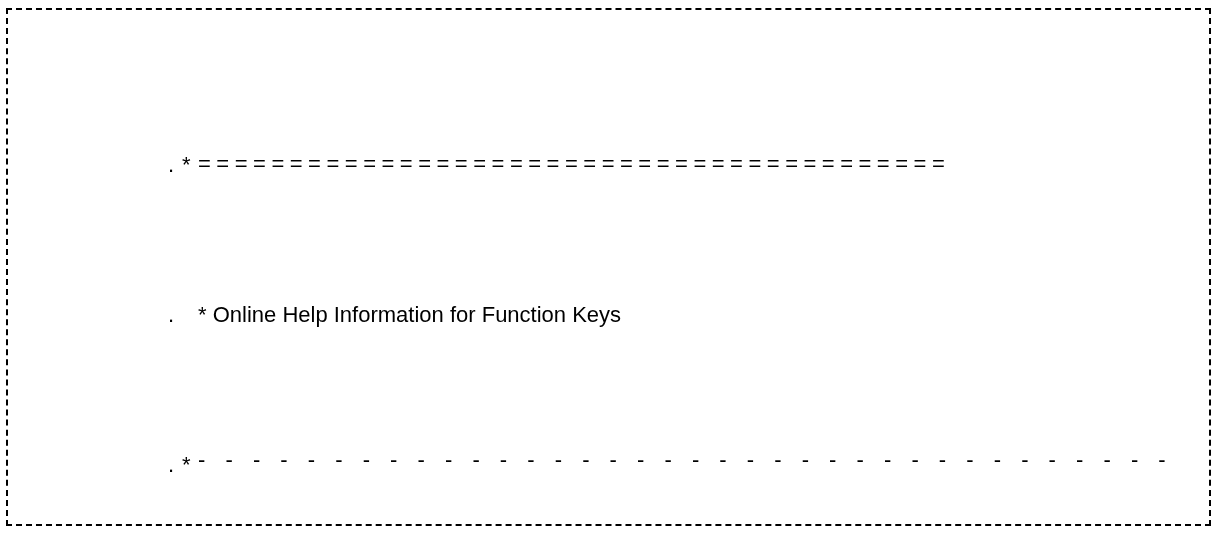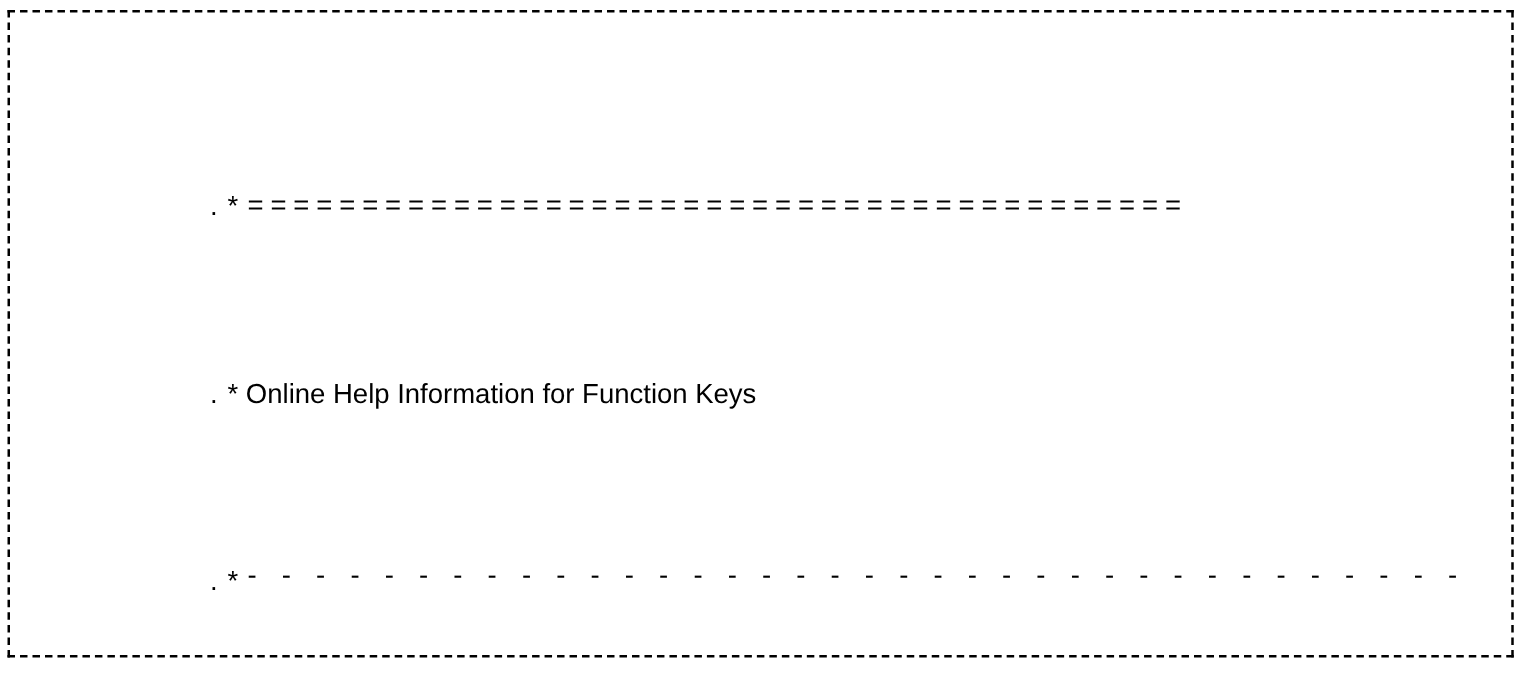--- a/index.html
+++ b/index.html
@@ -74,20 +74,21 @@
     top: -1px;
   }
   .banner .rule.dash {
     position: relative;
     top: -5px;
     letter-spacing: 7px;
   }
   .banner .text {
     flex: 1 1 auto;
     white-space: pre;
+    margin-left: 16px;
   }
 </style>
 </head>
 <body>
 
 <div id="screen">
 
   <div id="outer-frame"></div>
 
   <div id="listing">

